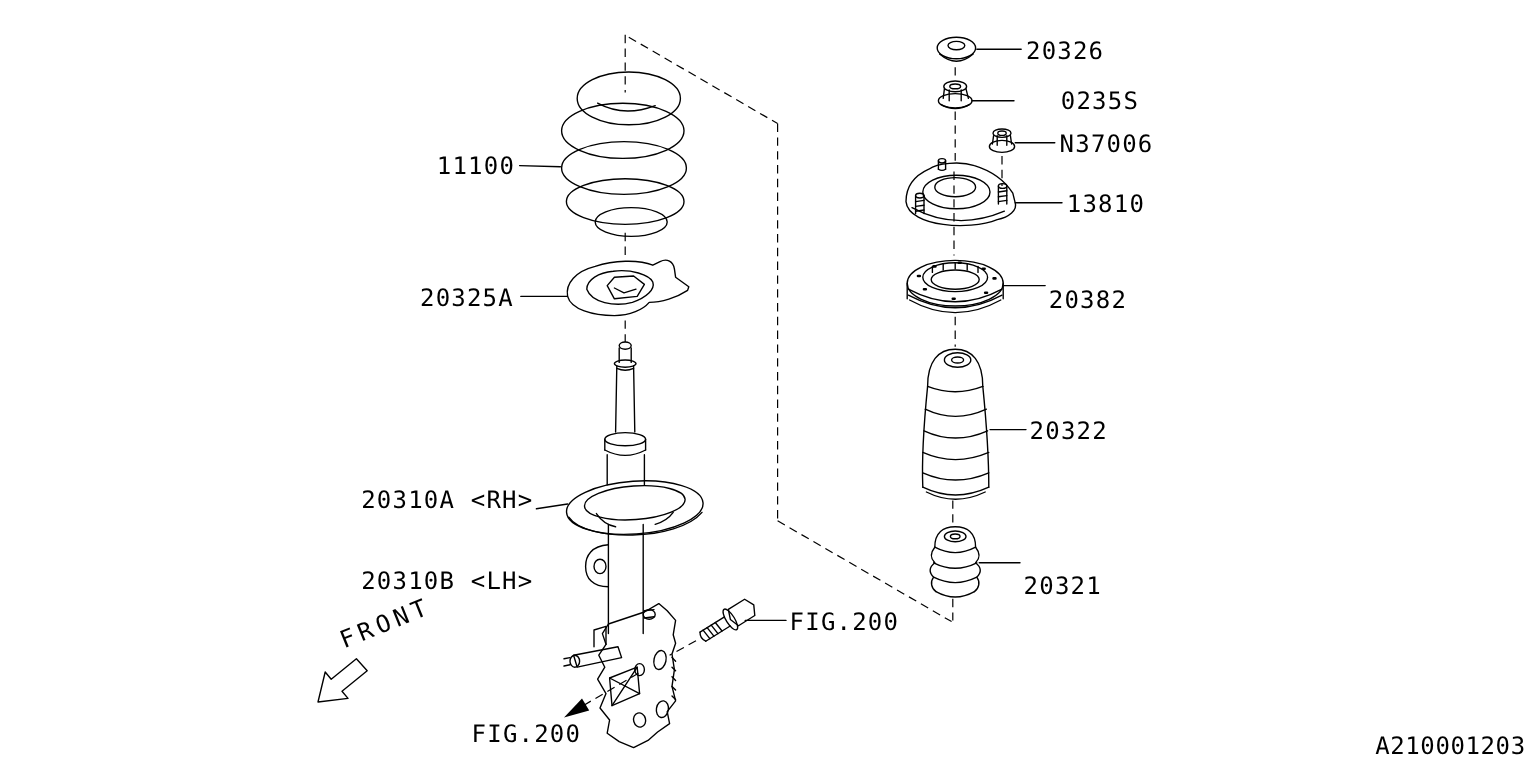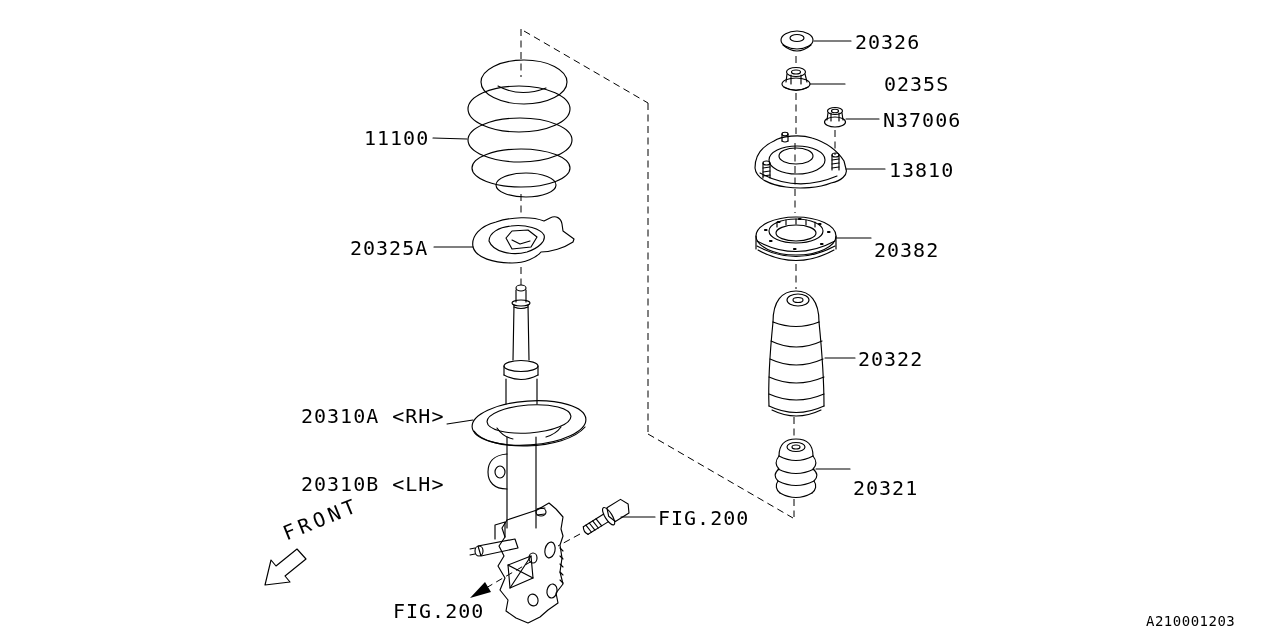--- a/index.html
+++ b/index.html
@@ -9,21 +9,21 @@
   }
   .stage svg{position:absolute;left:0;top:0;}
   svg .ln{stroke:#000;stroke-width:1.15;fill:none;stroke-linecap:round;stroke-linejoin:round;}
   svg .dash{stroke:#000;stroke-width:1;fill:none;stroke-dasharray:7 4.5;stroke-linecap:butt;}
   svg .fill{fill:#000;stroke:none;}
   svg .dot{stroke:#000;stroke-width:2.2;fill:none;stroke-linecap:round;}
   .lbl{
     position:absolute;font-size:20px;line-height:24px;letter-spacing:1px;
     color:#000;white-space:pre;
   }
-  .lbl.small{font-size:14px;letter-spacing:0.5px;}
+  .lbl.small{font-size:20px;letter-spacing:0.5px;}
   .lbl.front{
     transform:rotate(-22deg);transform-origin:0 50%;letter-spacing:4px;
   }
 </style>
 </head>
 <body>
 
 <div class="stage">
 
   <svg width="1280" height="640" viewBox="0 0 1280 640">

